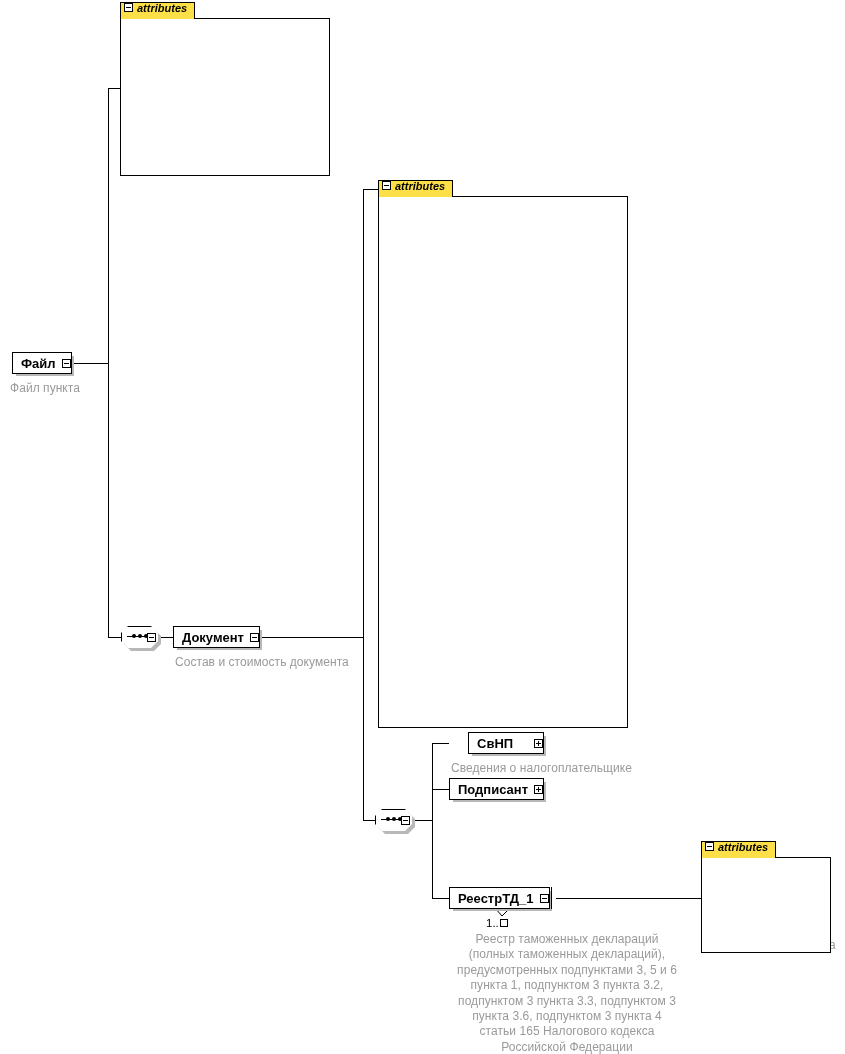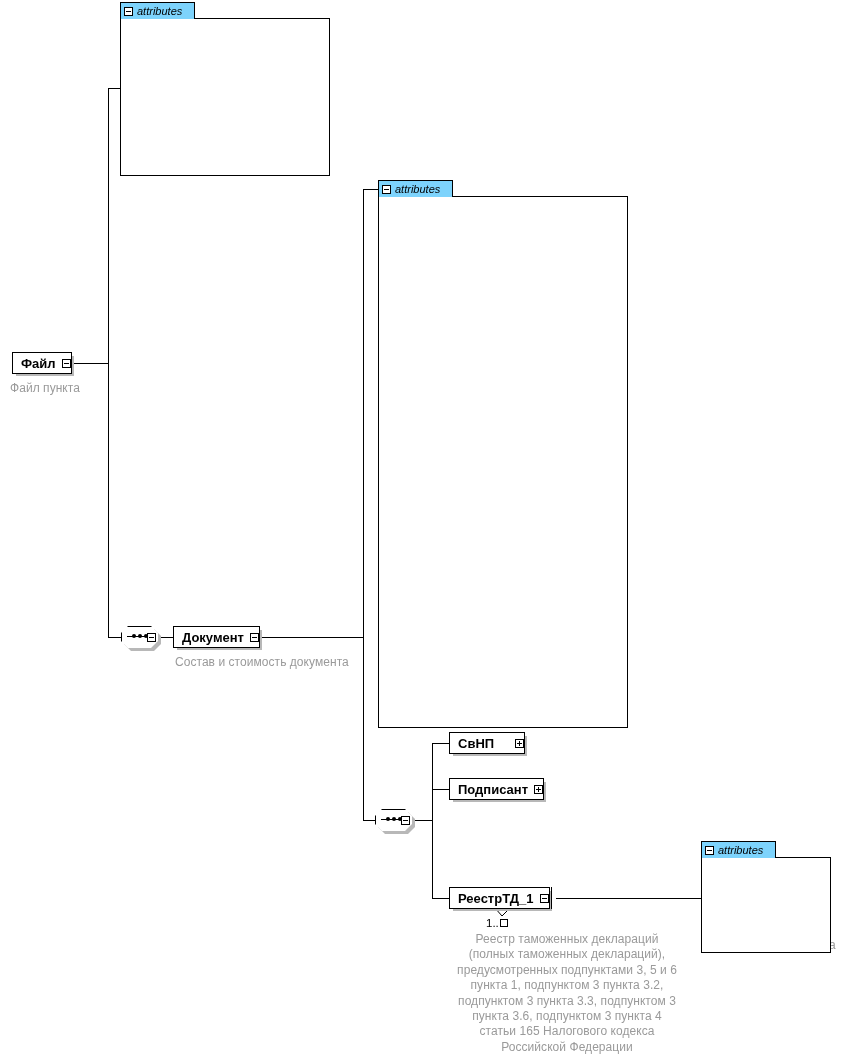--- a/index.html
+++ b/index.html
@@ -11,25 +11,26 @@
     overflow:hidden;
     -webkit-font-smoothing:antialiased;
   }
   #canvas{position:absolute;left:0;top:0;width:845px;height:1054px;}
 
   
   .attr-box{position:absolute;}
   .attr-tab{
     position:absolute;left:0;top:0;height:17px;
     border:1px solid #000;border-bottom:none;
-    background:#7dd3fc;
-    display:flex;align-items:center;
+    background:#fde047;
+    display:flex;
     padding:0 6px 0 3px;
     box-sizing:border-box;
     z-index:3;
+    font-weight:bold;
   }
   .attr-tab .lbl{
     font-style:italic;font-size:11px;color:#000;
     margin-left:4px;line-height:11px;
     font-family:"Liberation Sans","DejaVu Sans",sans-serif;
   }
   .attr-body{
     position:absolute;top:16px;left:0;
     border:1px solid #000;
     background:#fff;
@@ -239,24 +240,25 @@
   <div class="seq" style="left:375px;top:809px;">
     <div class="shadow"></div>
     <div class="oct"></div>
     <div class="bar"></div>
     <div class="dot" style="left:11px;"></div>
     <div class="dot" style="left:17px;"></div>
     <div class="dot" style="left:23px;"></div>
   </div>
   <div class="pm" style="position:absolute;left:401px;top:816px;z-index:5;"></div>
 
-  <div class="node" style="left:449px;top:732px;gap:15px;">
+  <div class="node" style="left:468px;top:732px;gap:15px;">
     <span class="nm">СвНП</span>
     <span class="pm plus"></span>
   </div>
+  <div class="doc" style="left:451px;top:761px;width:250px;">Сведения о налогоплательщике</div>
 
   <div class="node" style="left:449px;top:778px;text-align:center;">
     <span class="nm">Подписант</span>
     <span class="pm plus"></span>
   </div>
 
   <div class="node repeat" style="left:449px;top:887px;">
     <span class="nm">РеестрТД_1</span>
     <span class="pm"></span>
   </div>

